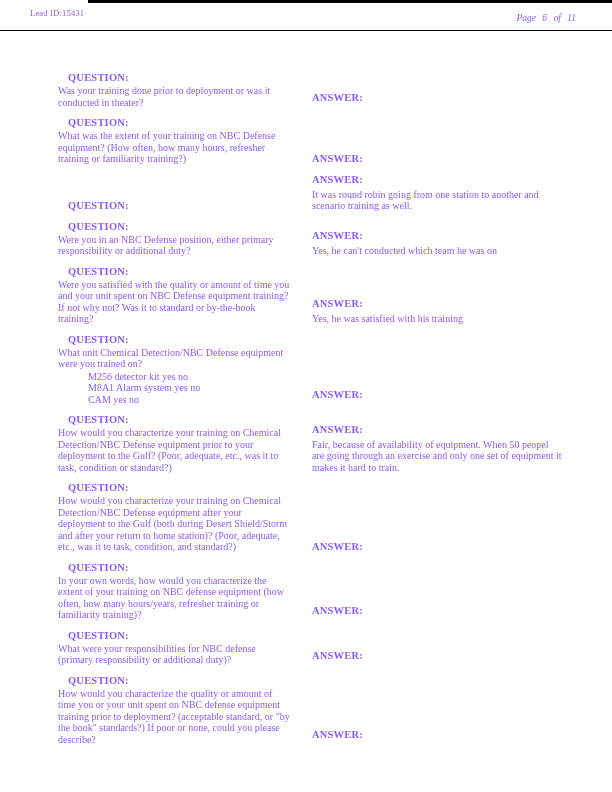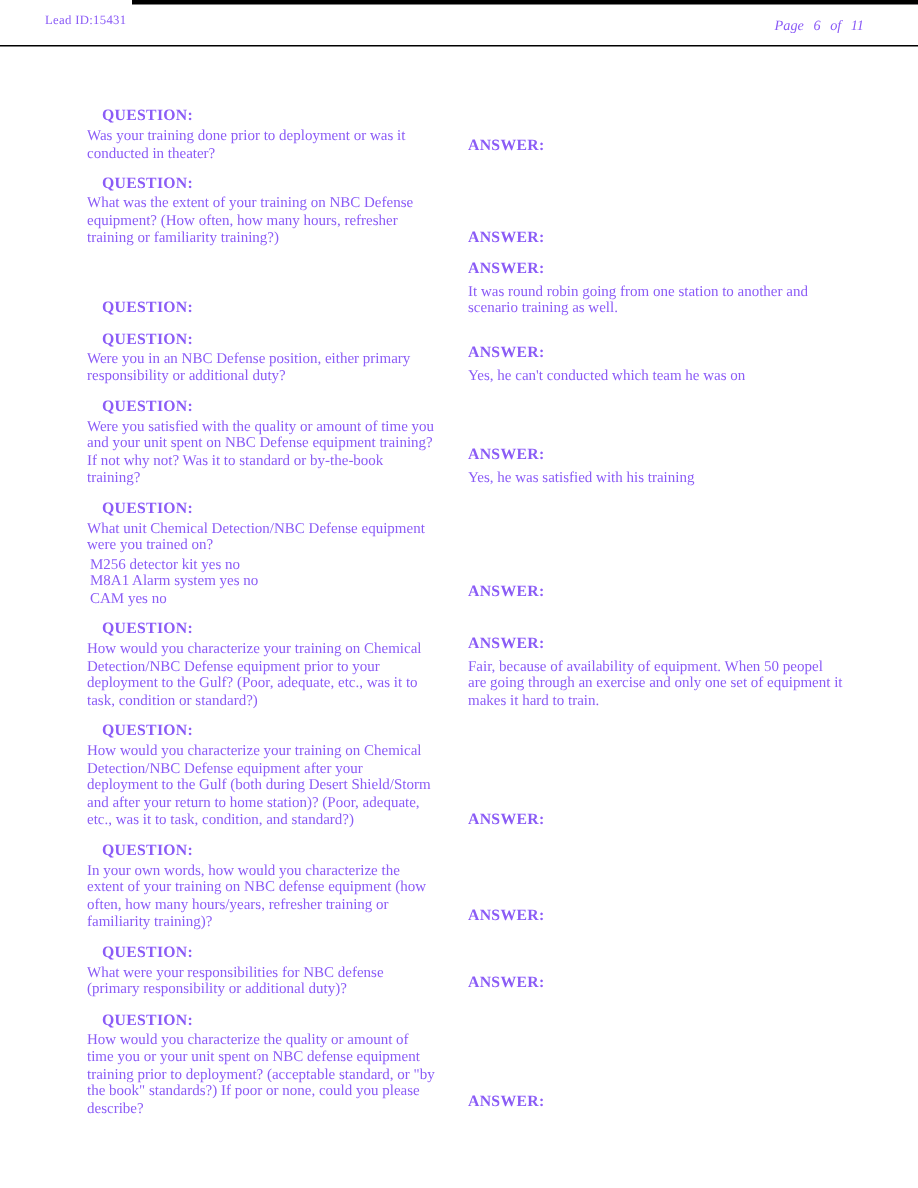--- a/index.html
+++ b/index.html
@@ -63,21 +63,21 @@
     letter-spacing: 0.2px;
     line-height: 12px;
   }
   .q-label { padding-left: 10px; }
   .a-label { padding-left: 7px; }
   .q-text, .a-text, .subitem {
     font-size: 10px;
     line-height: 11.5px;
   }
   .q-text { margin-top: 1px; }
-  .subitems { margin-top: 1px; }
+  .subitems { margin-top: 1px; margin-left: 28px; }
   .subitem { padding-left: 2px; }
   .a-text {
     margin-top: 3px;
     padding-left: 7px;
     min-height: 1px;
   }
 </style>
 </head>
 <body>
 

